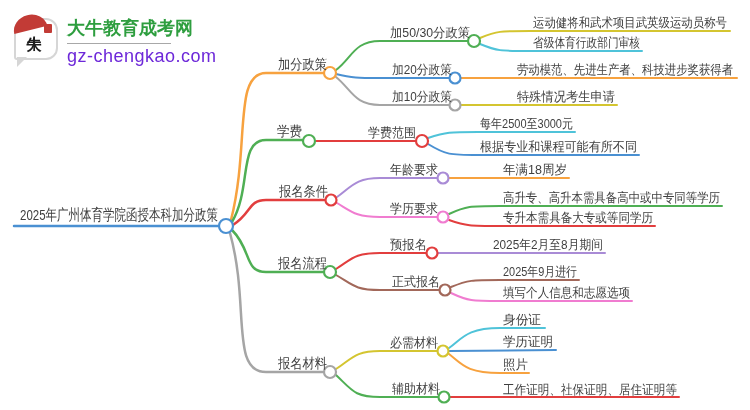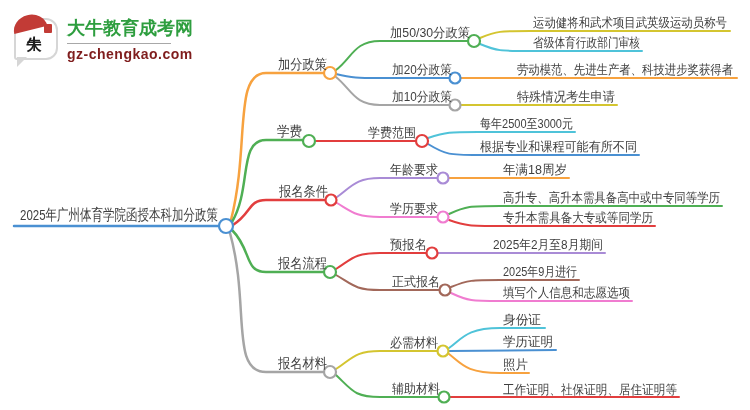--- a/index.html
+++ b/index.html
@@ -11,21 +11,21 @@
              border-radius:12px 12px 12px 3px;box-sizing:border-box;}
   .logo-icon::after{content:"";position:absolute;left:1px;bottom:-9px;width:0;height:0;
              border:5px solid transparent;border-top-color:#d6d6d6;border-left-color:#d6d6d6;}
   .logo-arc{position:absolute;top:-5px;left:-4px;width:34px;height:15px;background:#c23b36;
              border-radius:50% 50% 0 0/100% 100% 0 0;transform:rotate(-14deg);}
   .logo-seal{position:absolute;top:4px;right:4px;width:8px;height:9px;background:#c23b36;border-radius:1px;}
   .logo-chars{position:absolute;left:11px;top:5px;writing-mode:vertical-rl;font-weight:bold;
              font-size:15px;line-height:1;color:#1c1c1c;letter-spacing:-1px;}
   .logo-title{font-size:18px;font-weight:bold;color:#2e9e3f;line-height:1.2;}
   .logo-divider{height:1px;background:#a8a8a8;width:104px;margin:3px 0 2px;}
-  .logo-subtitle{font-size:14px;font-weight:bold;color:#7f1d1d;letter-spacing:.5px;}
+  .logo-subtitle{font-size:18px;font-weight:normal;color:#6d28d9;letter-spacing:.5px;}
   
   svg{position:absolute;left:0;top:0;}
   .e{fill:none;stroke-width:2;stroke-linecap:round;}
   .e3{stroke-width:2.5;}
   .c{fill:#fff;stroke-width:2.2;}
   .orange{stroke:#F7A23F}.green{stroke:#4FAF54}.red{stroke:#E23E3E}.blue{stroke:#4A90D2}
   .gray{stroke:#A5A5A5}.cyan{stroke:#4FC3D9}.yellow{stroke:#D4C530}.purple{stroke:#A98BD6}
   .pink{stroke:#F07CD0}.brown{stroke:#A2685A}
   text{fill:#3F3F3F;font-family:"Liberation Sans","DejaVu Sans",sans-serif;}
   .t{font-size:13px}.t1{font-size:14px}.tr{font-size:15.5px}

